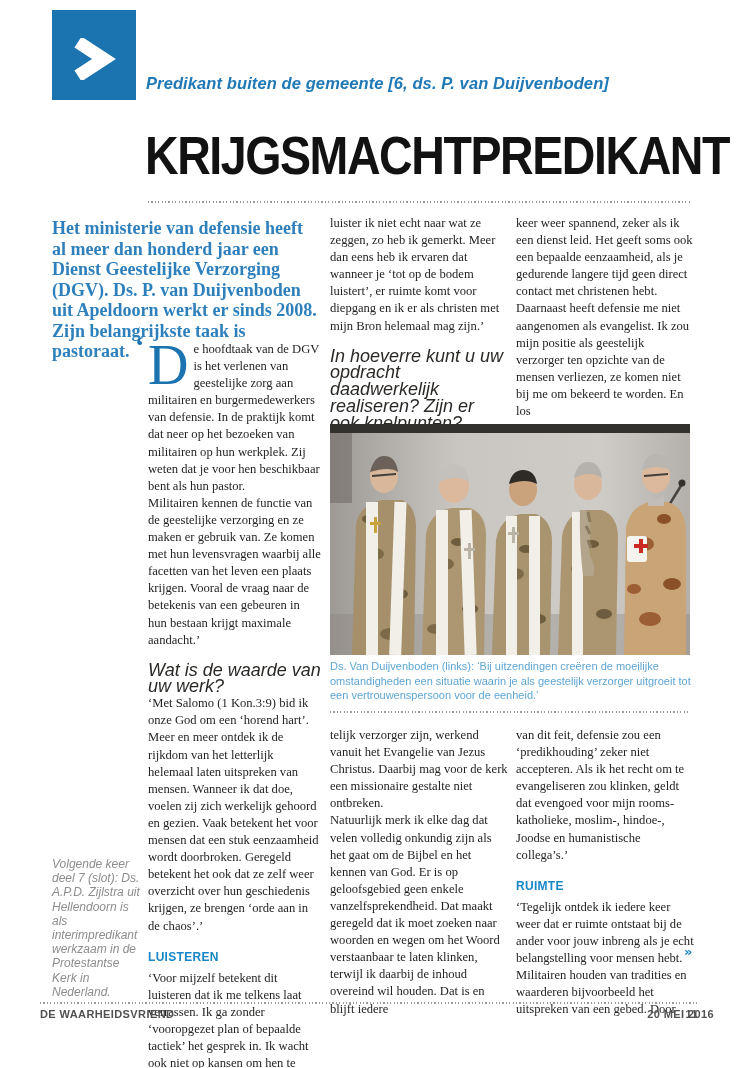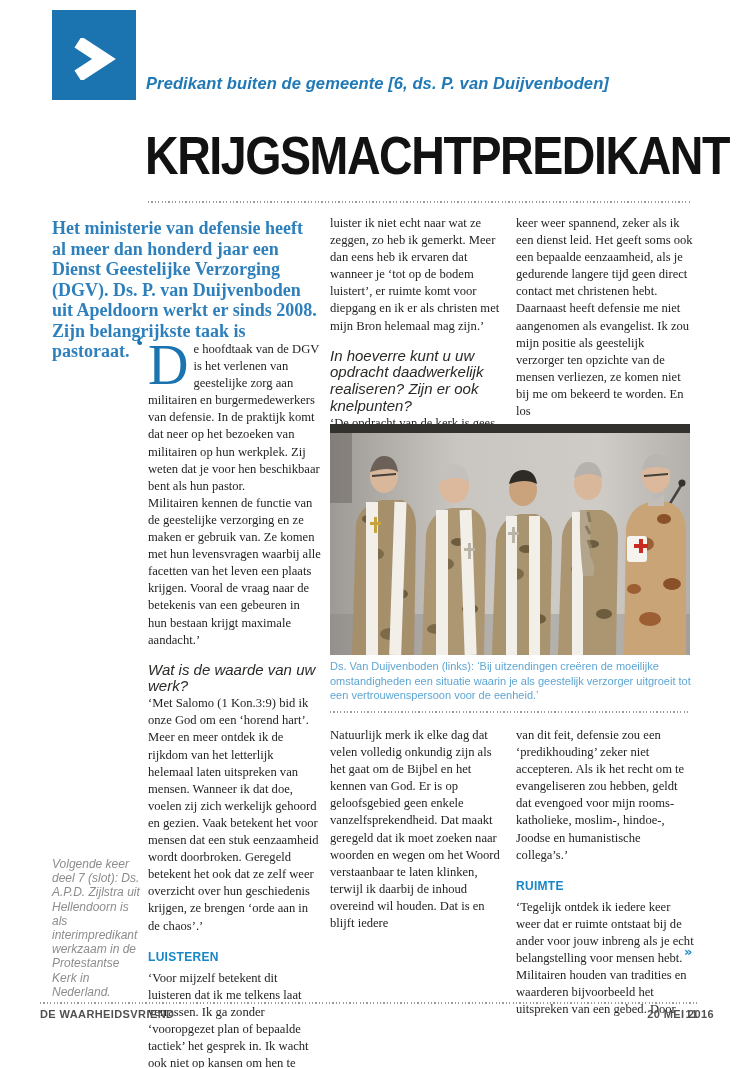--- a/index.html
+++ b/index.html
@@ -37,21 +37,21 @@
   
   .col{position:absolute;font-size:12.6px;line-height:17.1px;}
   .col p{margin:0;}
   .col1{left:148px;top:341px;width:173px;}
   .col2-top{left:330px;top:215px;width:178px;}
   .col3-top{left:516px;top:215px;width:179px;}
   .col2-bottom{left:330px;top:727px;width:178px;}
   .col3-bottom{left:516px;top:727px;width:179px;}
   .q{
     font-family:"Liberation Sans",sans-serif;font-style:italic;
-    font-size:15px;line-height:16.8px;margin:13px 0 0 0 !important;color:#2b2926;
+    font-size:18px;line-height:16.8px;margin:13px 0 0 0 !important;color:#2b2926;
   }
   .after-q{margin:0;}
   .sect{
     font-family:"Liberation Sans",sans-serif;font-weight:bold;font-size:12px;
     color:#1787c8;letter-spacing:.3px;margin:14px 0 4px 0 !important;
   }
   .dropcap{
     float:left;color:#1b74b0;font-size:56px;line-height:45px;
     padding:2px 5px 0 0;font-family:"Liberation Serif",serif;
   }
@@ -194,25 +194,26 @@
       <ellipse cx="326" cy="52" rx="14" ry="17" fill="#dcb99c"></ellipse>
       <path d="M312 46 Q315 30 326 30 Q338 30 340 46 Q328 40 312 46Z" fill="#b9b6b2"></path>
       <line x1="314" y1="52" x2="338" y2="50" stroke="#43403c" stroke-width="2"></line>
       <path d="M318 70 Q326 80 334 70 L334 82 L318 82 Z" fill="#c2bdb6"></path>
     </svg>
   </div>
   <div class="caption">Ds. Van Duijvenboden (links): ‘Bij uitzendingen creëren de moeilijke omstandigheden een situatie waarin je als geestelijk verzorger uitgroeit tot een vertrouwenspersoon voor de eenheid.’</div>
   <div class="dotted rule-caption"></div>
 
   <div class="col col2-bottom">
+    <p>telijk verzorger zijn, werkend vanuit het Evangelie van Jezus Christus. Daarbij mag voor de kerk een missionaire gestalte niet ontbreken.</p>
     <p>Natuurlijk merk ik elke dag dat velen volledig onkundig zijn als het gaat om de Bijbel en het kennen van God. Er is op geloofsgebied geen enkele vanzelfsprekendheid. Dat maakt geregeld dat ik moet zoeken naar woorden en wegen om het Woord verstaanbaar te laten klinken, terwijl ik daarbij de inhoud overeind wil houden. Dat is en blijft iedere</p>
   </div>
 
   <div class="col col3-bottom">
-    <p>van dit feit, defensie zou een ‘predikhouding’ zeker niet accepteren. Als ik het recht om te evangeliseren zou hebben, geldt dat evengoed voor mijn rooms-katholieke, moslim-, hindoe-, Joodse en humanistische collega’s.’</p>
+    <p>van dit feit, defensie zou een ‘predikhouding’ zeker niet accepteren. Als ik het recht om te evangeliseren zou klinken, geldt dat evengoed voor mijn rooms-katholieke, moslim-, hindoe-, Joodse en humanistische collega’s.’</p>
     <p class="sect">RUIMTE</p>
     <p>‘Tegelijk ontdek ik iedere keer weer dat er ruimte ontstaat bij de ander voor jouw inbreng als je echt belangstelling voor mensen hebt. Militairen houden van tradities en waarderen bijvoorbeeld het uitspreken van een gebed. Door</p>
   </div>
 
   <div class="side-note">Volgende keer deel 7 (slot): Ds. A.P.D. Zijlstra uit Hellendoorn is als interimpredikant werkzaam in de Protestantse Kerk in Nederland.</div>
 
   <div class="more">»</div>
 
   <div class="dotted rule-footer"></div>
   <div class="footer-item f-left">DE WAARHEIDSVRIEND</div>

